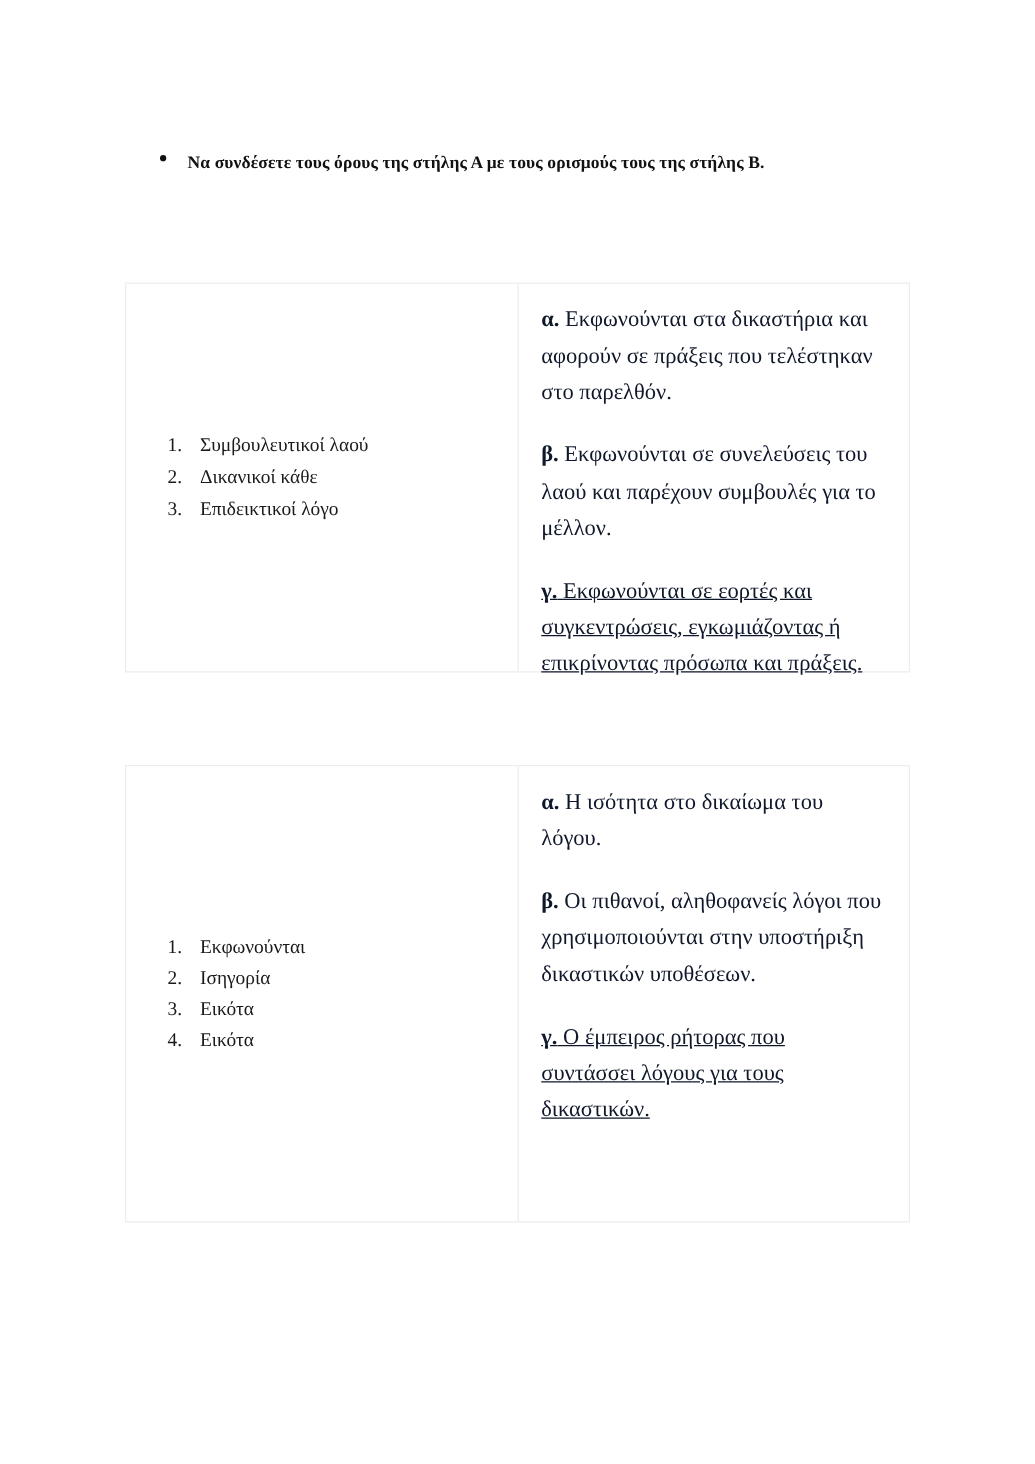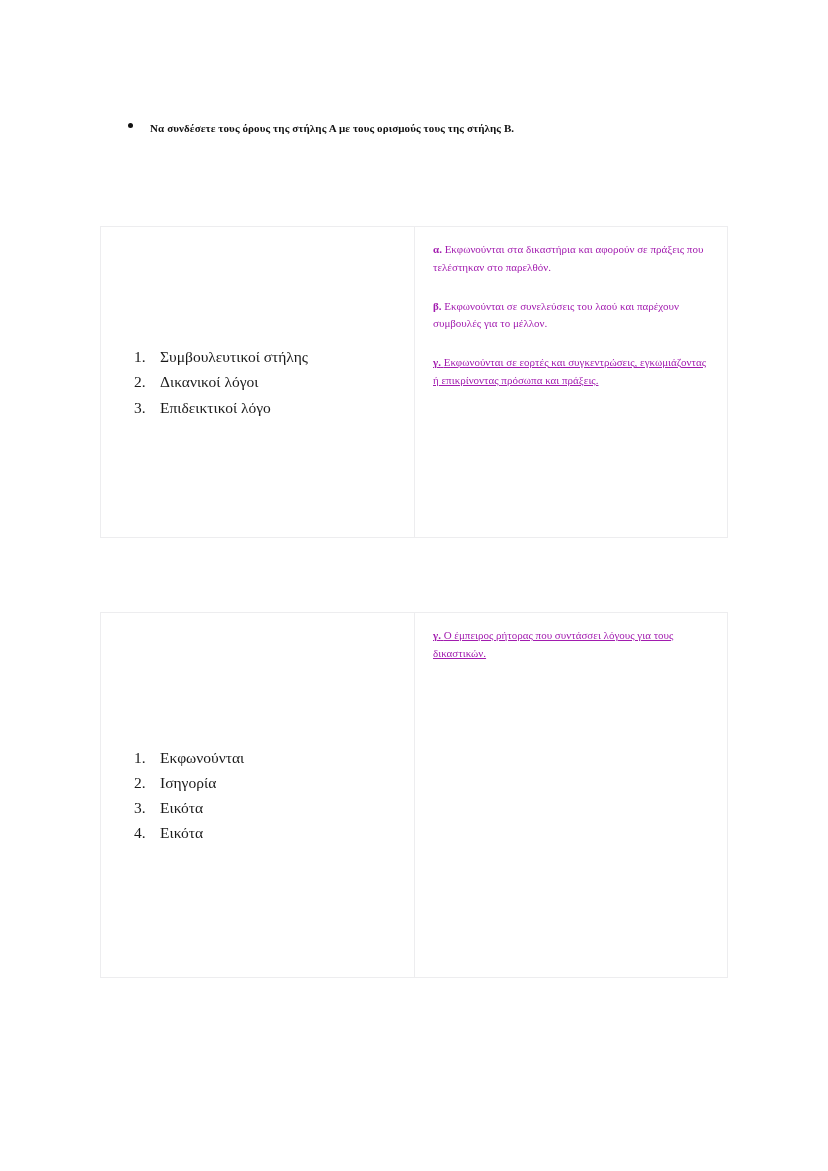--- a/index.html
+++ b/index.html
@@ -32,21 +32,21 @@
   }
   .instruction ul {
     margin: 0;
     padding: 0;
     list-style: none;
   }
   .instruction li {
     position: relative;
     padding-left: 50px;
     font-weight: bold;
-    font-size: 11px;
+    font-size: 14px;
     line-height: 1.55;
     letter-spacing: 0.1px;
   }
   .instruction li .bullet {
     position: absolute;
     left: 28px;
     top: 0.30em;
     width: 5px;
     height: 5px;
     background: #111111;
@@ -96,23 +96,23 @@
   }
   .term-list li .num {
     position: absolute;
     left: 11px;
     top: 0;
     width: 22px;
     text-align: left;
   }
 
   .def-item {
-    font-size: 11px;
+    font-size: 18px;
     line-height: 1.62;
-    color: #a21caf;
+    color: #0f172a;
     margin: 0 0 21px 0;
   }
   .def-item:last-child { margin-bottom: 0; text-decoration: underline; }
   .def-item .marker { font-weight: bold; }
   .def-item.plain .marker { font-weight: normal; }
 </style>
 </head>
 <body>
 
 <div class="page">
@@ -124,25 +124,25 @@
         <span>Να συνδέσετε τους όρους της στήλης Α  με τους ορισμούς τους της στήλης Β.</span>
       </li>
     </ul>
   </div>
 
   <div class="match-table" id="table-one">
     <div class="col-left">
       <ol class="term-list">
         <li>
           <span class="num">1.</span>
-          <span>Συμβουλευτικοί στήλης</span>
+          <span>Συμβουλευτικοί λαού</span>
         </li>
         <li>
           <span class="num">2.</span>
-          <span>Δικανικοί λόγοι</span>
+          <span>Δικανικοί κάθε</span>
         </li>
         <li>
           <span class="num">3.</span>
           <span>Επιδεικτικοί λόγο</span>
         </li>
       </ol>
     </div>
     <div class="col-right">
       <p class="def-item">
         <span class="marker">α.</span>
@@ -175,19 +175,27 @@
           <span>Εικότα</span>
         </li>
         <li>
           <span class="num">4.</span>
           <span>Εικότα</span>
         </li>
       </ol>
     </div>
     <div class="col-right">
       <p class="def-item">
+        <span class="marker">α.</span>
+        <span>Η ισότητα στο δικαίωμα του λόγου.</span>
+      </p>
+      <p class="def-item">
+        <span class="marker">β.</span>
+        <span>Οι πιθανοί, αληθοφανείς λόγοι που χρησιμοποιούνται στην υποστήριξη δικαστικών υποθέσεων.</span>
+      </p>
+      <p class="def-item">
         <span class="marker">γ.</span>
         <span>Ο έμπειρος ρήτορας που συντάσσει λόγους για τους δικαστικών.</span>
       </p>
     </div>
   </div>
 
 </div>
 
 </body></html>

